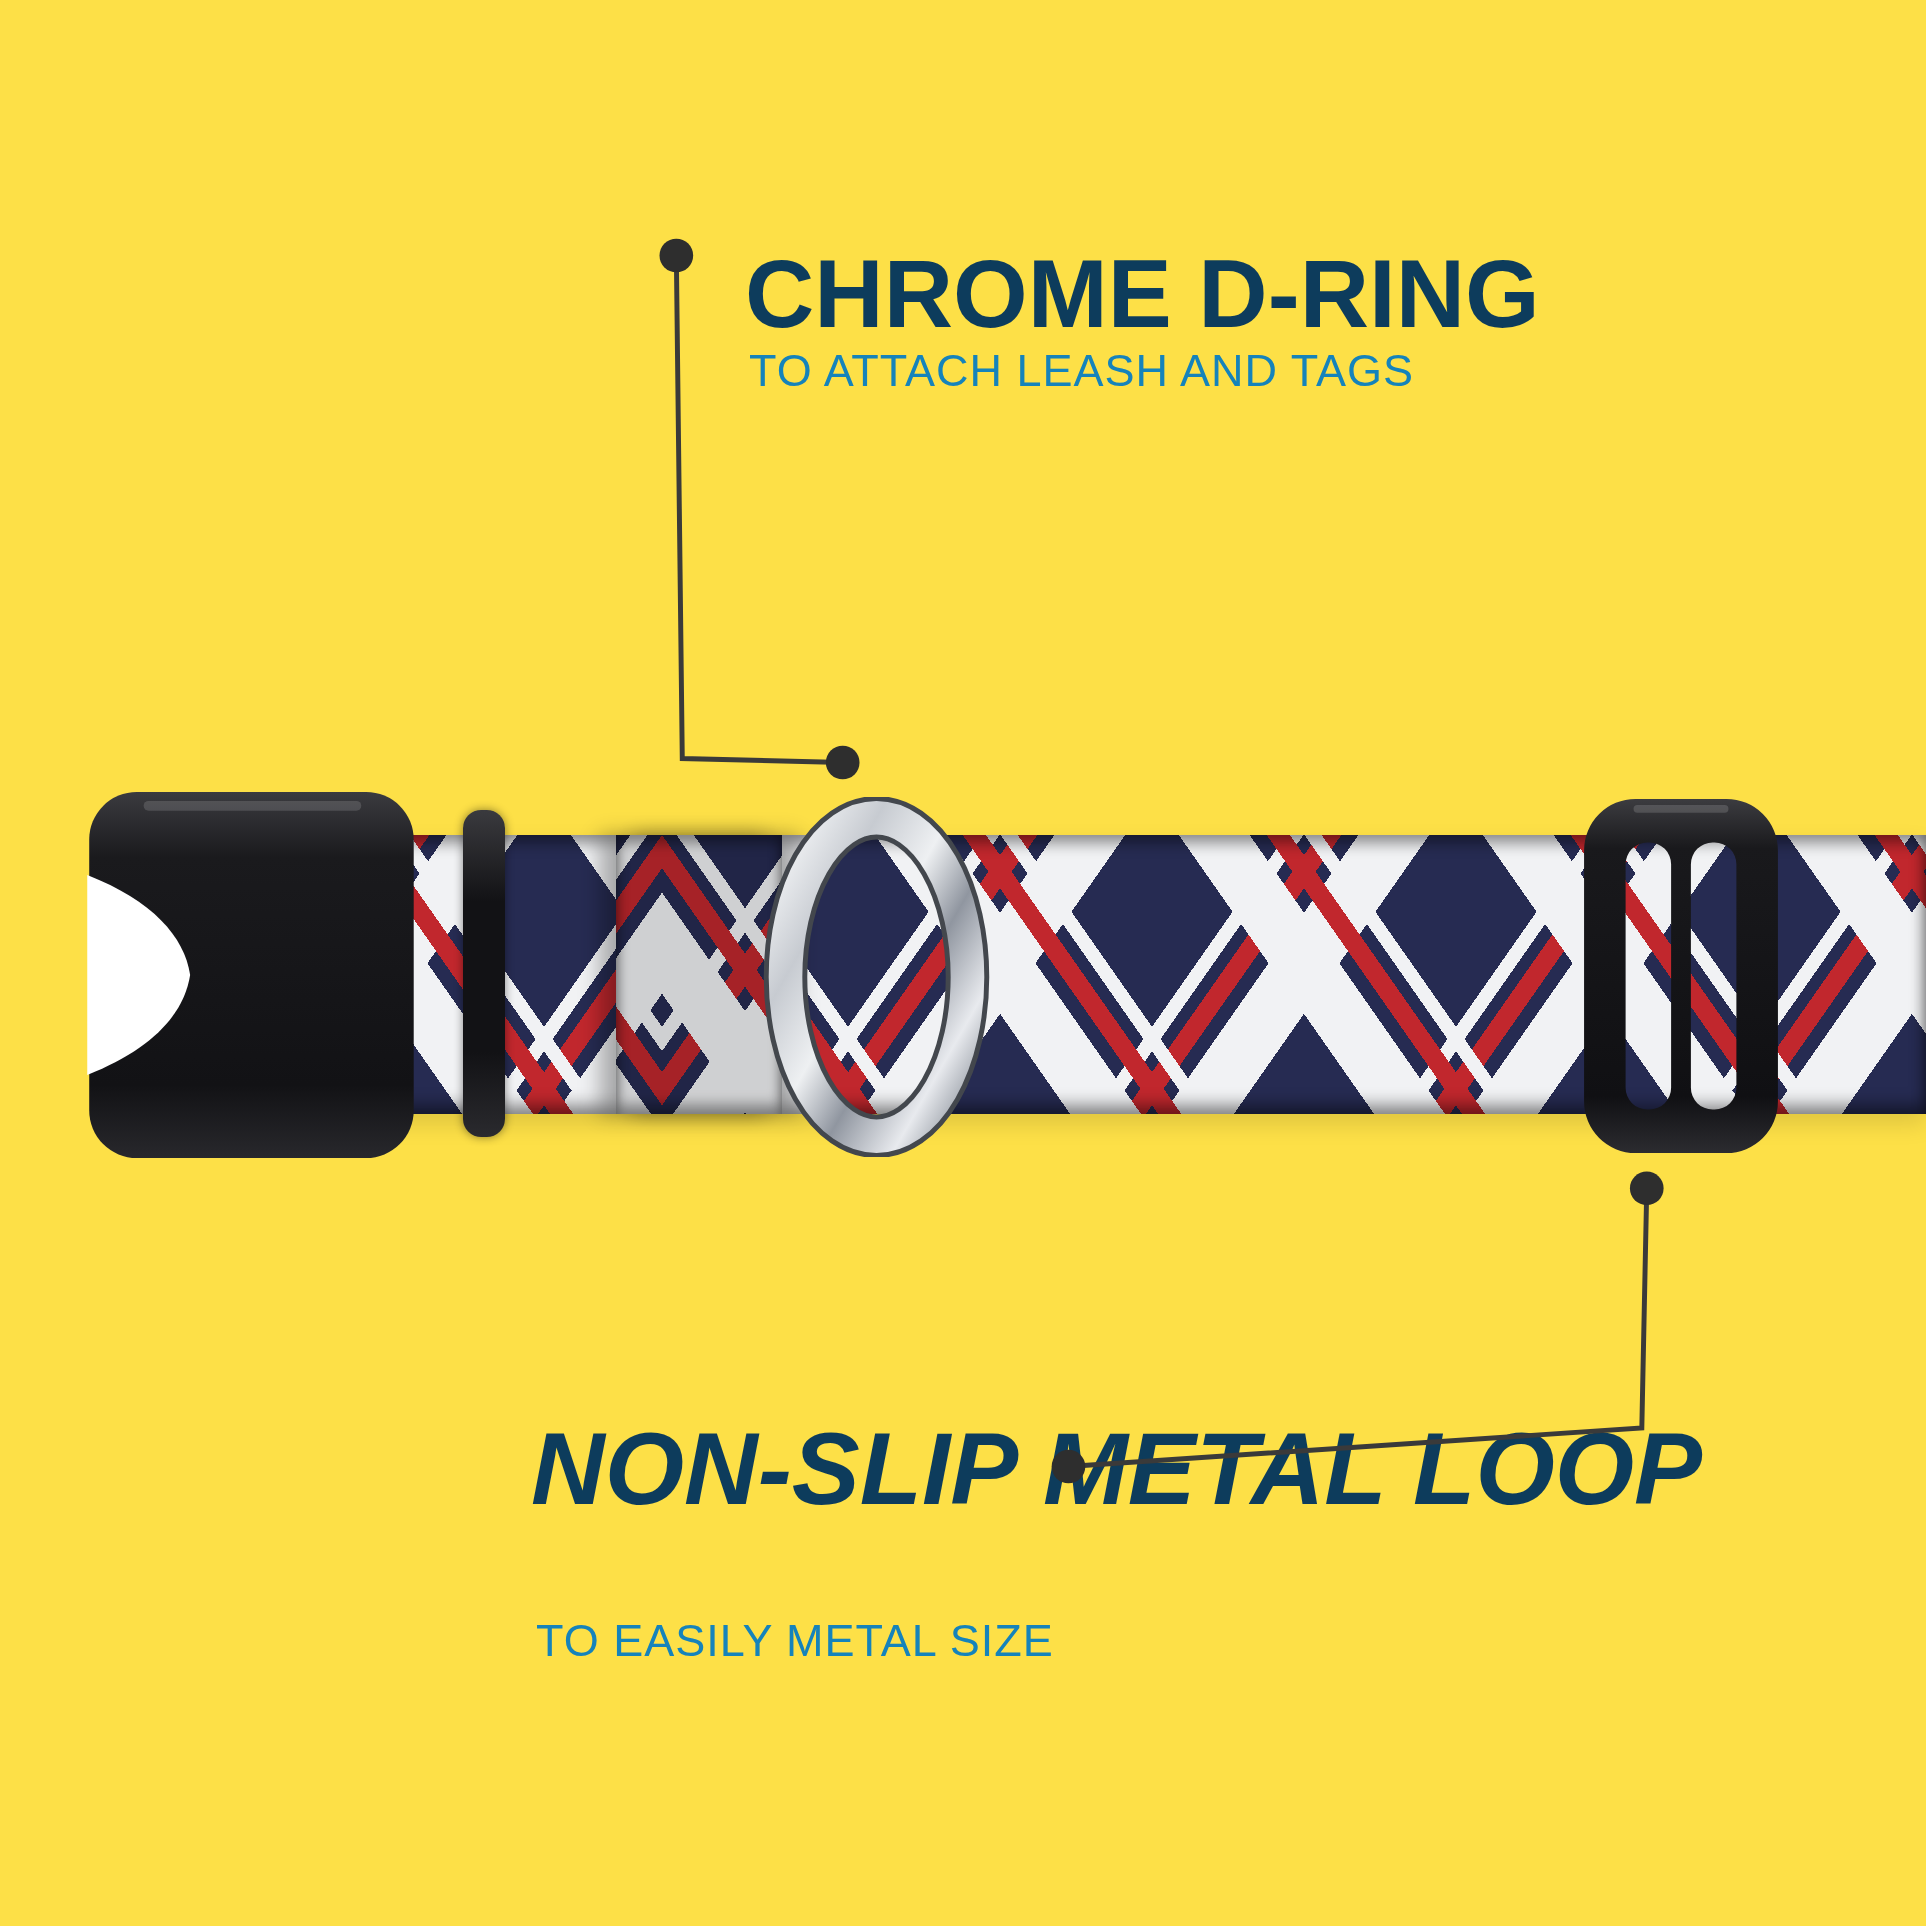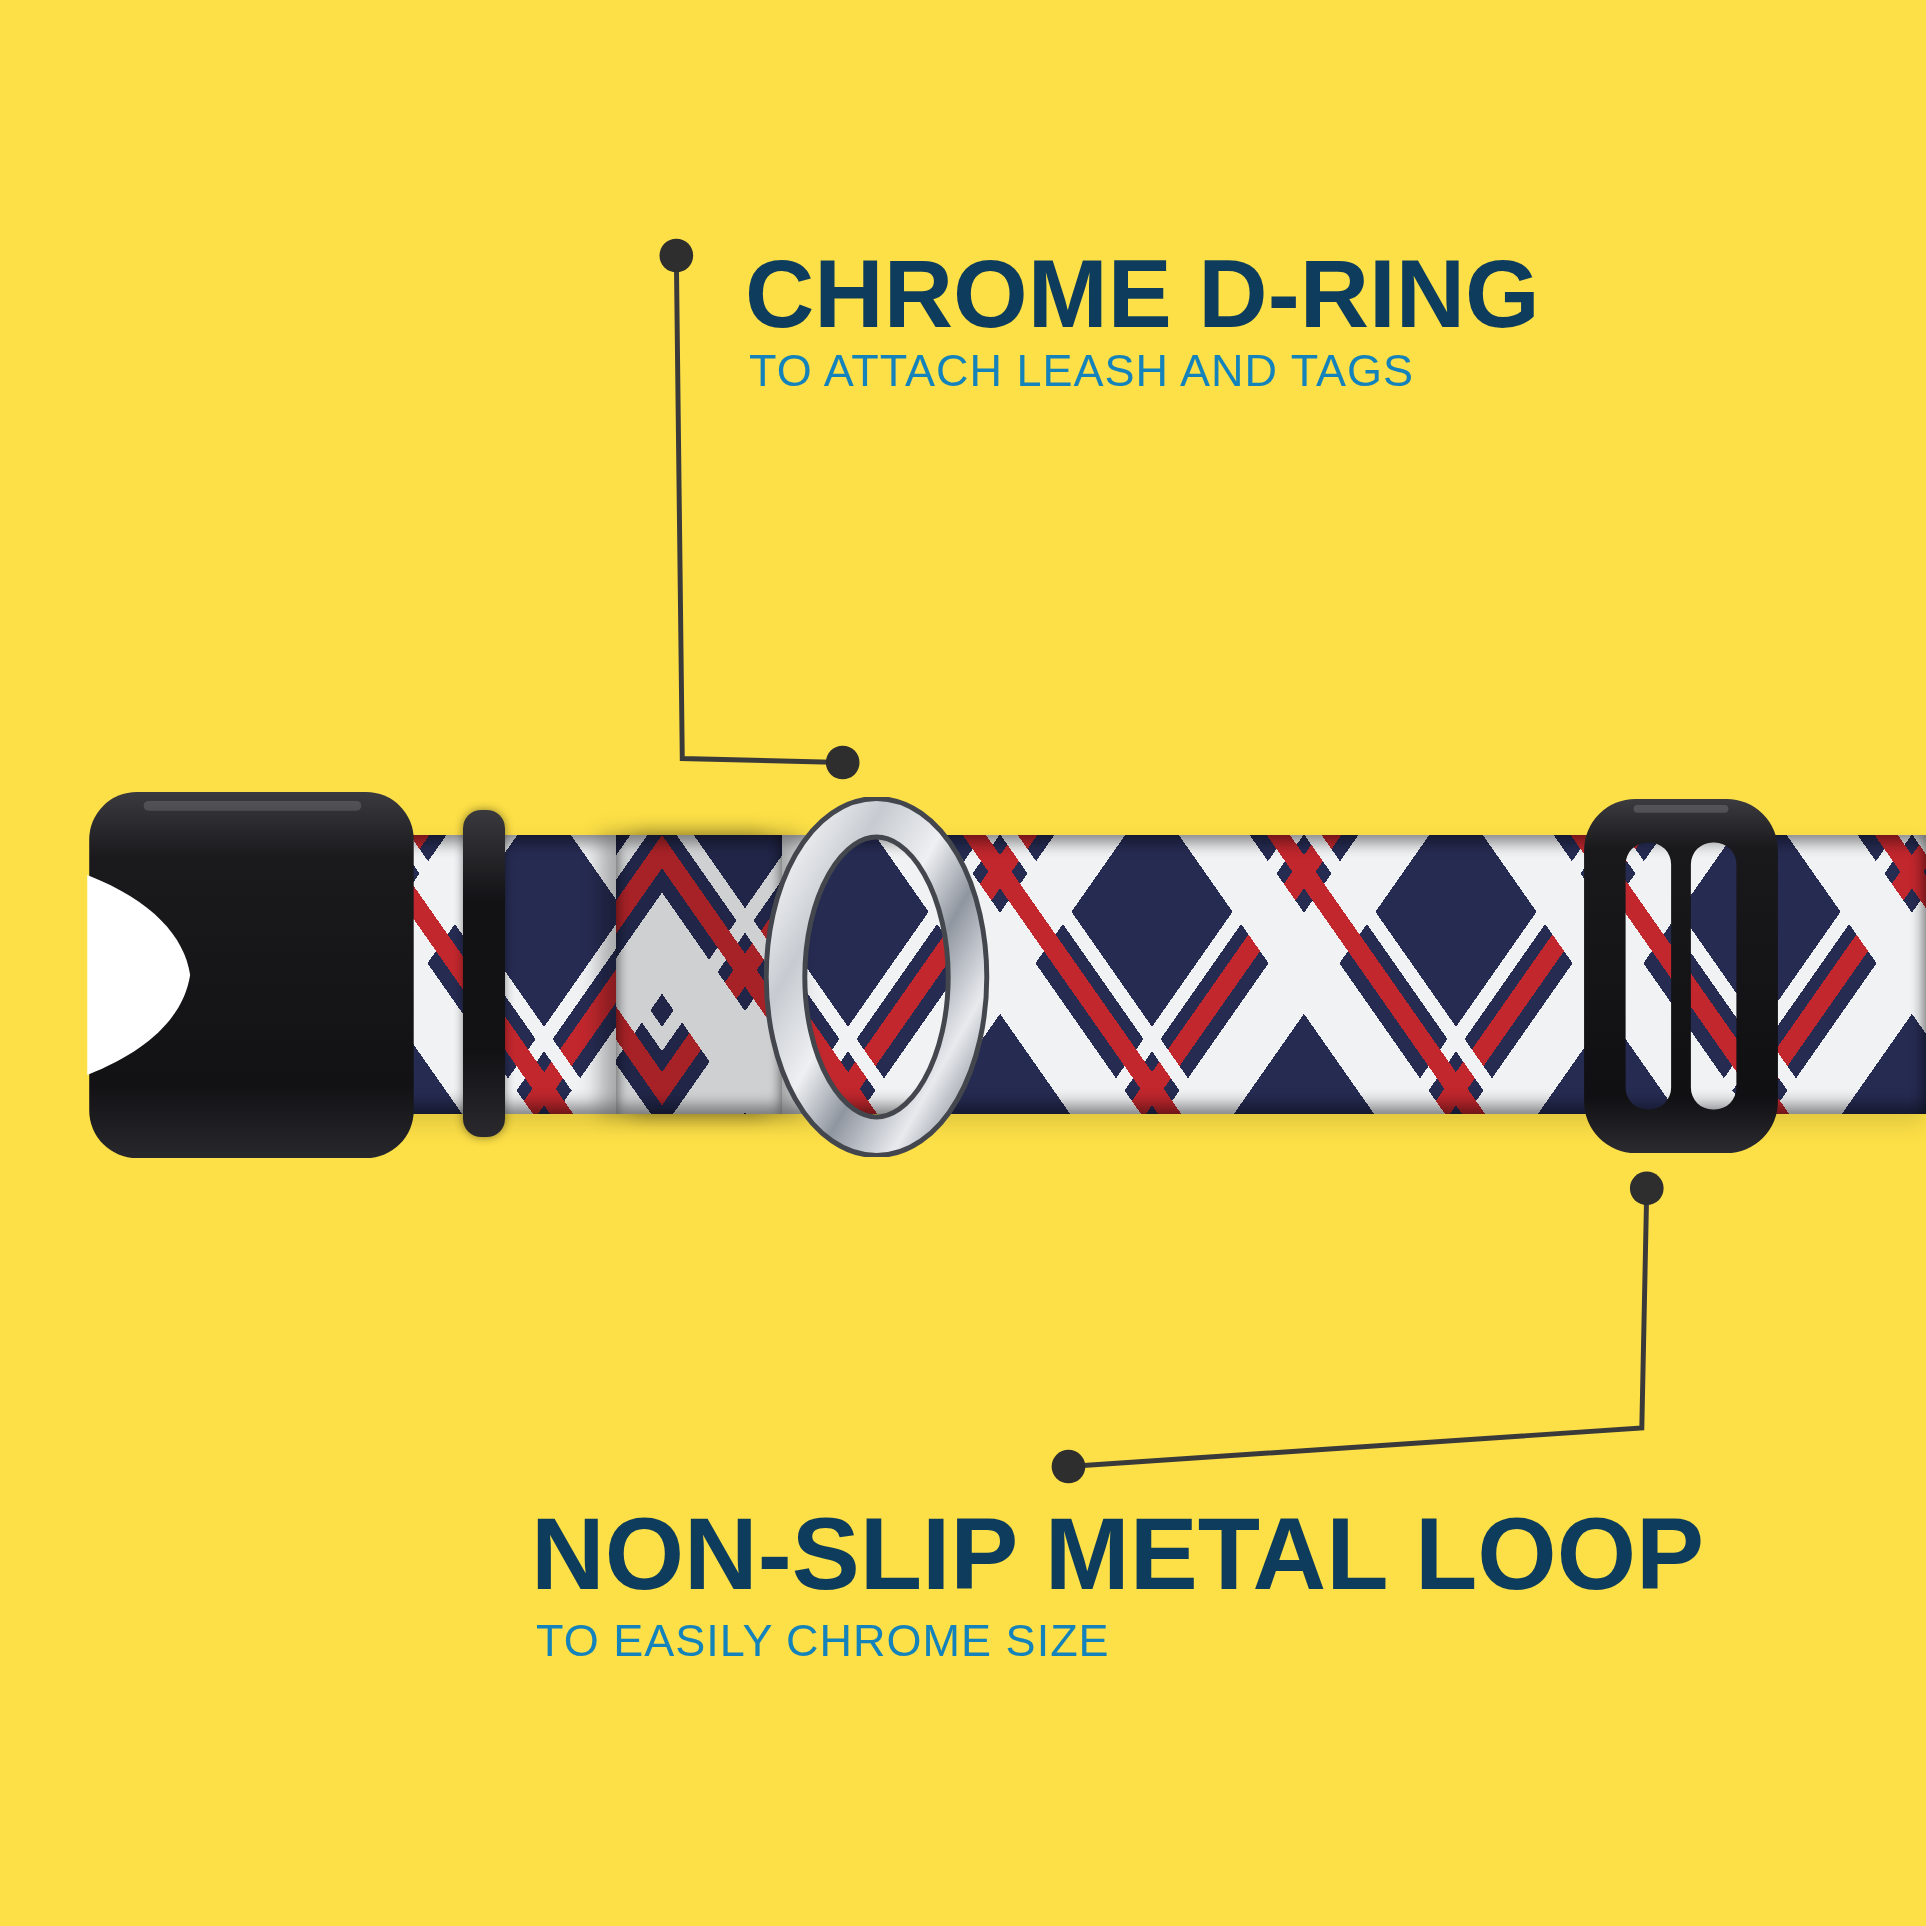--- a/index.html
+++ b/index.html
@@ -14,21 +14,21 @@
   .title {
     position:absolute; font-weight:bold; line-height:1;
     color:var(--title-text,#0d3c5c); letter-spacing:0px; white-space:nowrap;
   }
   .subtitle {
     position:absolute; font-weight:normal; line-height:1;
     color:var(--subtitle-text,#1583bb); letter-spacing:1px; white-space:nowrap;
   }
   #top-title      { left:745px;  top:246px;  font-size:96px; }
   #top-subtitle   { left:749px;  top:348px;  font-size:45px; }
-  #bottom-title   { left:531px;  top:1503px; font-size:102px; }
+  #bottom-title   { left:531px;  top:1418px; font-size:102px;font-style:italic; }
   #bottom-subtitle{ left:536px;  top:1618px; font-size:45px; }
 
   
   .plaid {
     background-color: var(--plaid-navy,#262b52);
     background-image:
       repeating-linear-gradient(55deg,
         rgba(0,0,0,0) 0px 69px,
         var(--plaid-white,#f1f2f4) 69px 127px,
         rgba(0,0,0,0) 127px 141px,
@@ -73,21 +73,21 @@
 
 <div id="canvas">
 
   <div>
     <div id="top-title" class="title">CHROME D-RING</div>
     <div id="top-subtitle" class="subtitle">TO ATTACH LEASH AND TAGS</div>
   </div>
 
   <div>
     <div id="bottom-title" class="title">NON-SLIP METAL LOOP</div>
-    <div id="bottom-subtitle" class="subtitle">TO EASILY CHROME SIZE</div>
+    <div id="bottom-subtitle" class="subtitle">TO EASILY METAL SIZE</div>
   </div>
 
   <div>
 
     <div class="strap plaid"></div>
 
     <div class="crossbar"></div>
 
     <svg class="abs" style="left:87px; top:790px;" width="416" height="370" viewBox="0 0 420 374">
       <defs>

